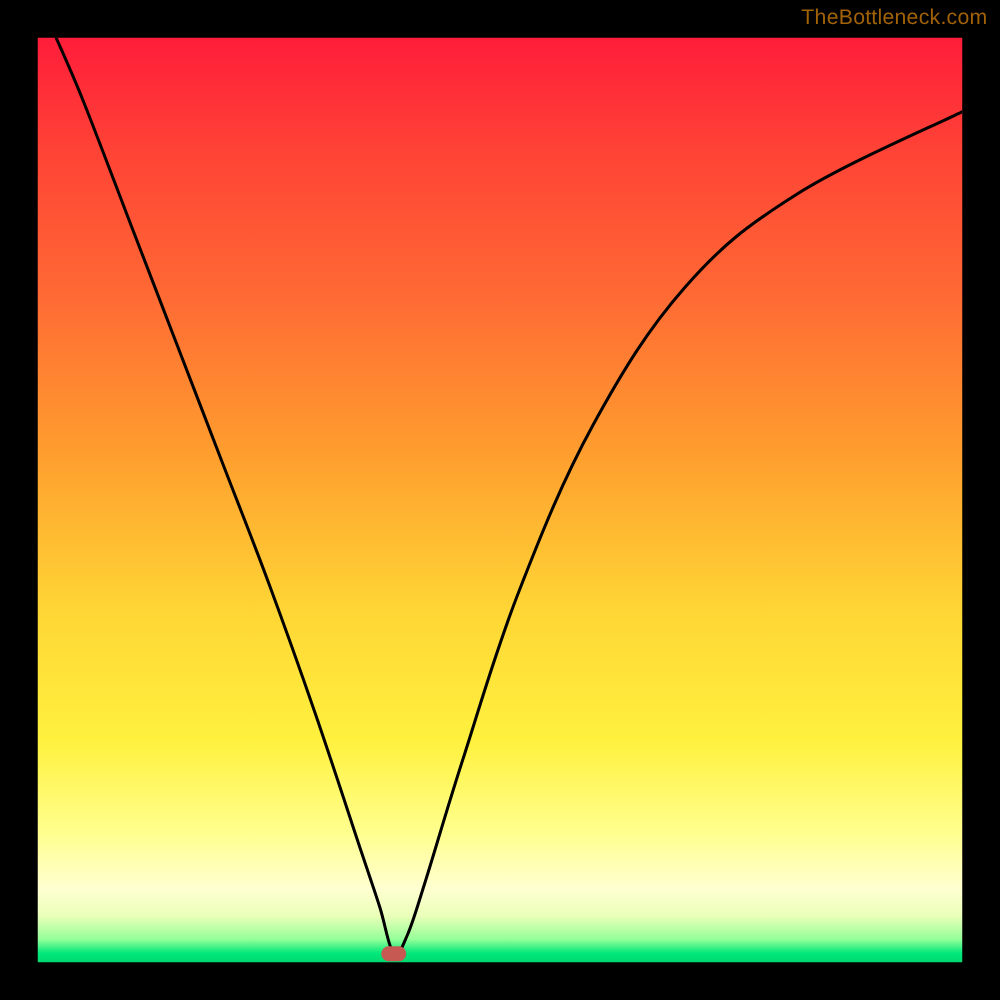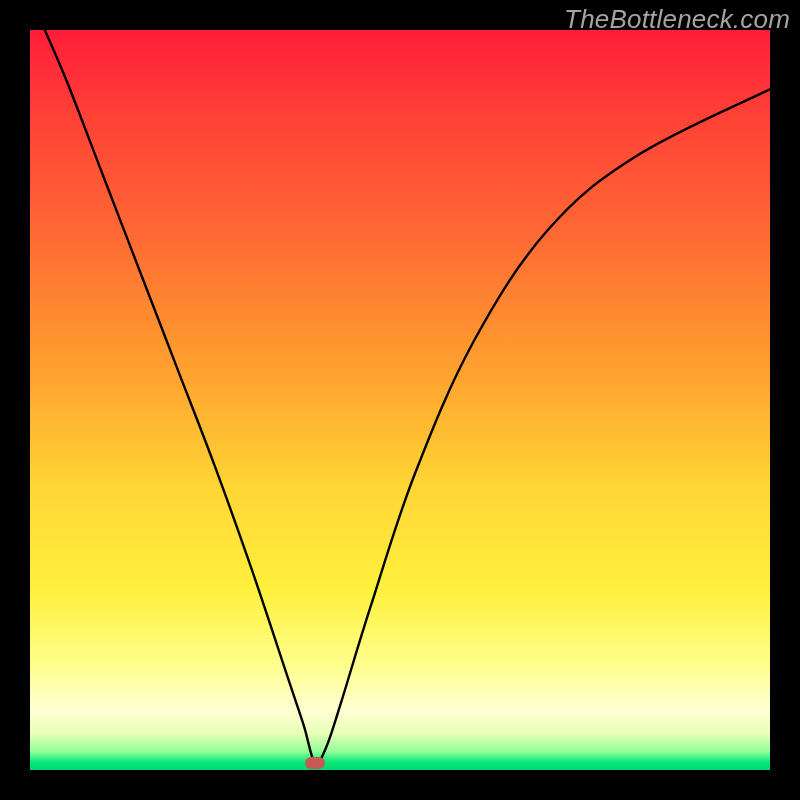--- a/index.html
+++ b/index.html
@@ -52,26 +52,25 @@
     position: absolute;
     left: 0;
     top: 0;
     width: 740px;
     height: 740px;
   }
   .watermark {
     position: absolute;
     top: 4px;
     right: 10px;
-    color: #a3a3a3;
-    font-size: 26px;
+    color: #a16207;
+    font-size: 17px;
     font-weight: 500;
     letter-spacing: 0.2px;
     user-select: none;
-    font-style: italic;
   }
   .marker {
     position: absolute;
     width: 20px;
     height: 12px;
     background: #c65a52;
     border-radius: 6px;
   }
 </style>
 </head>

